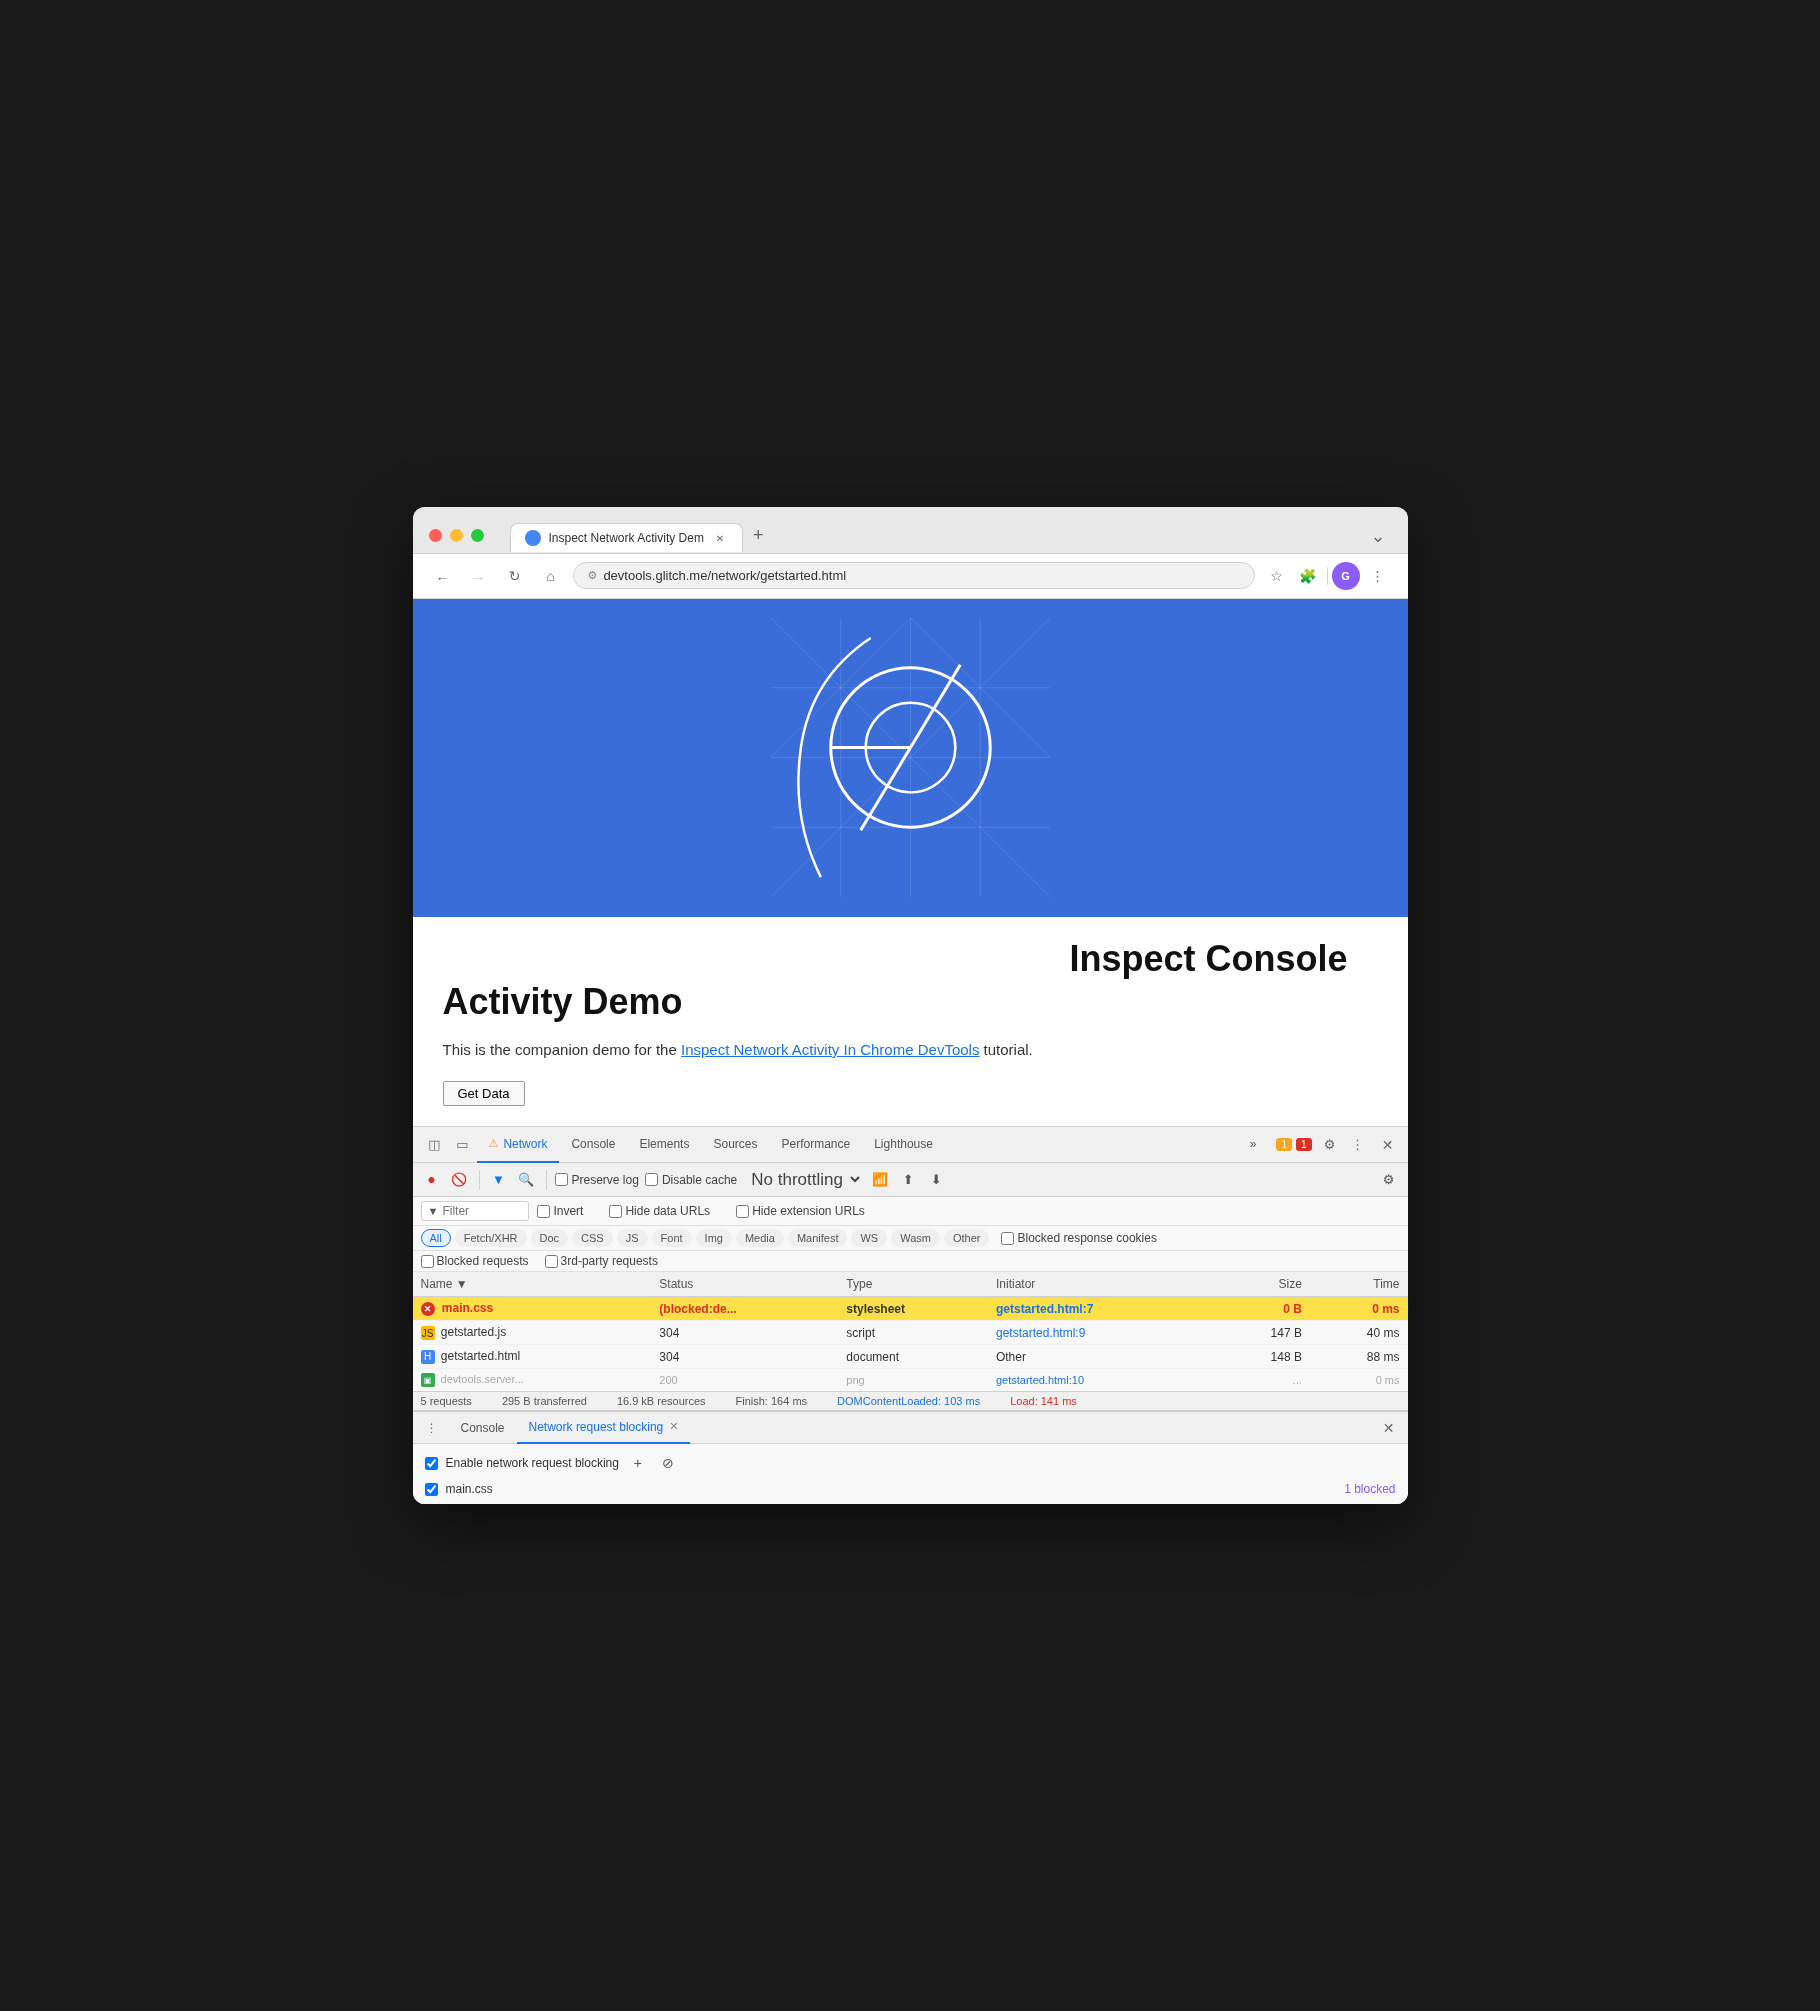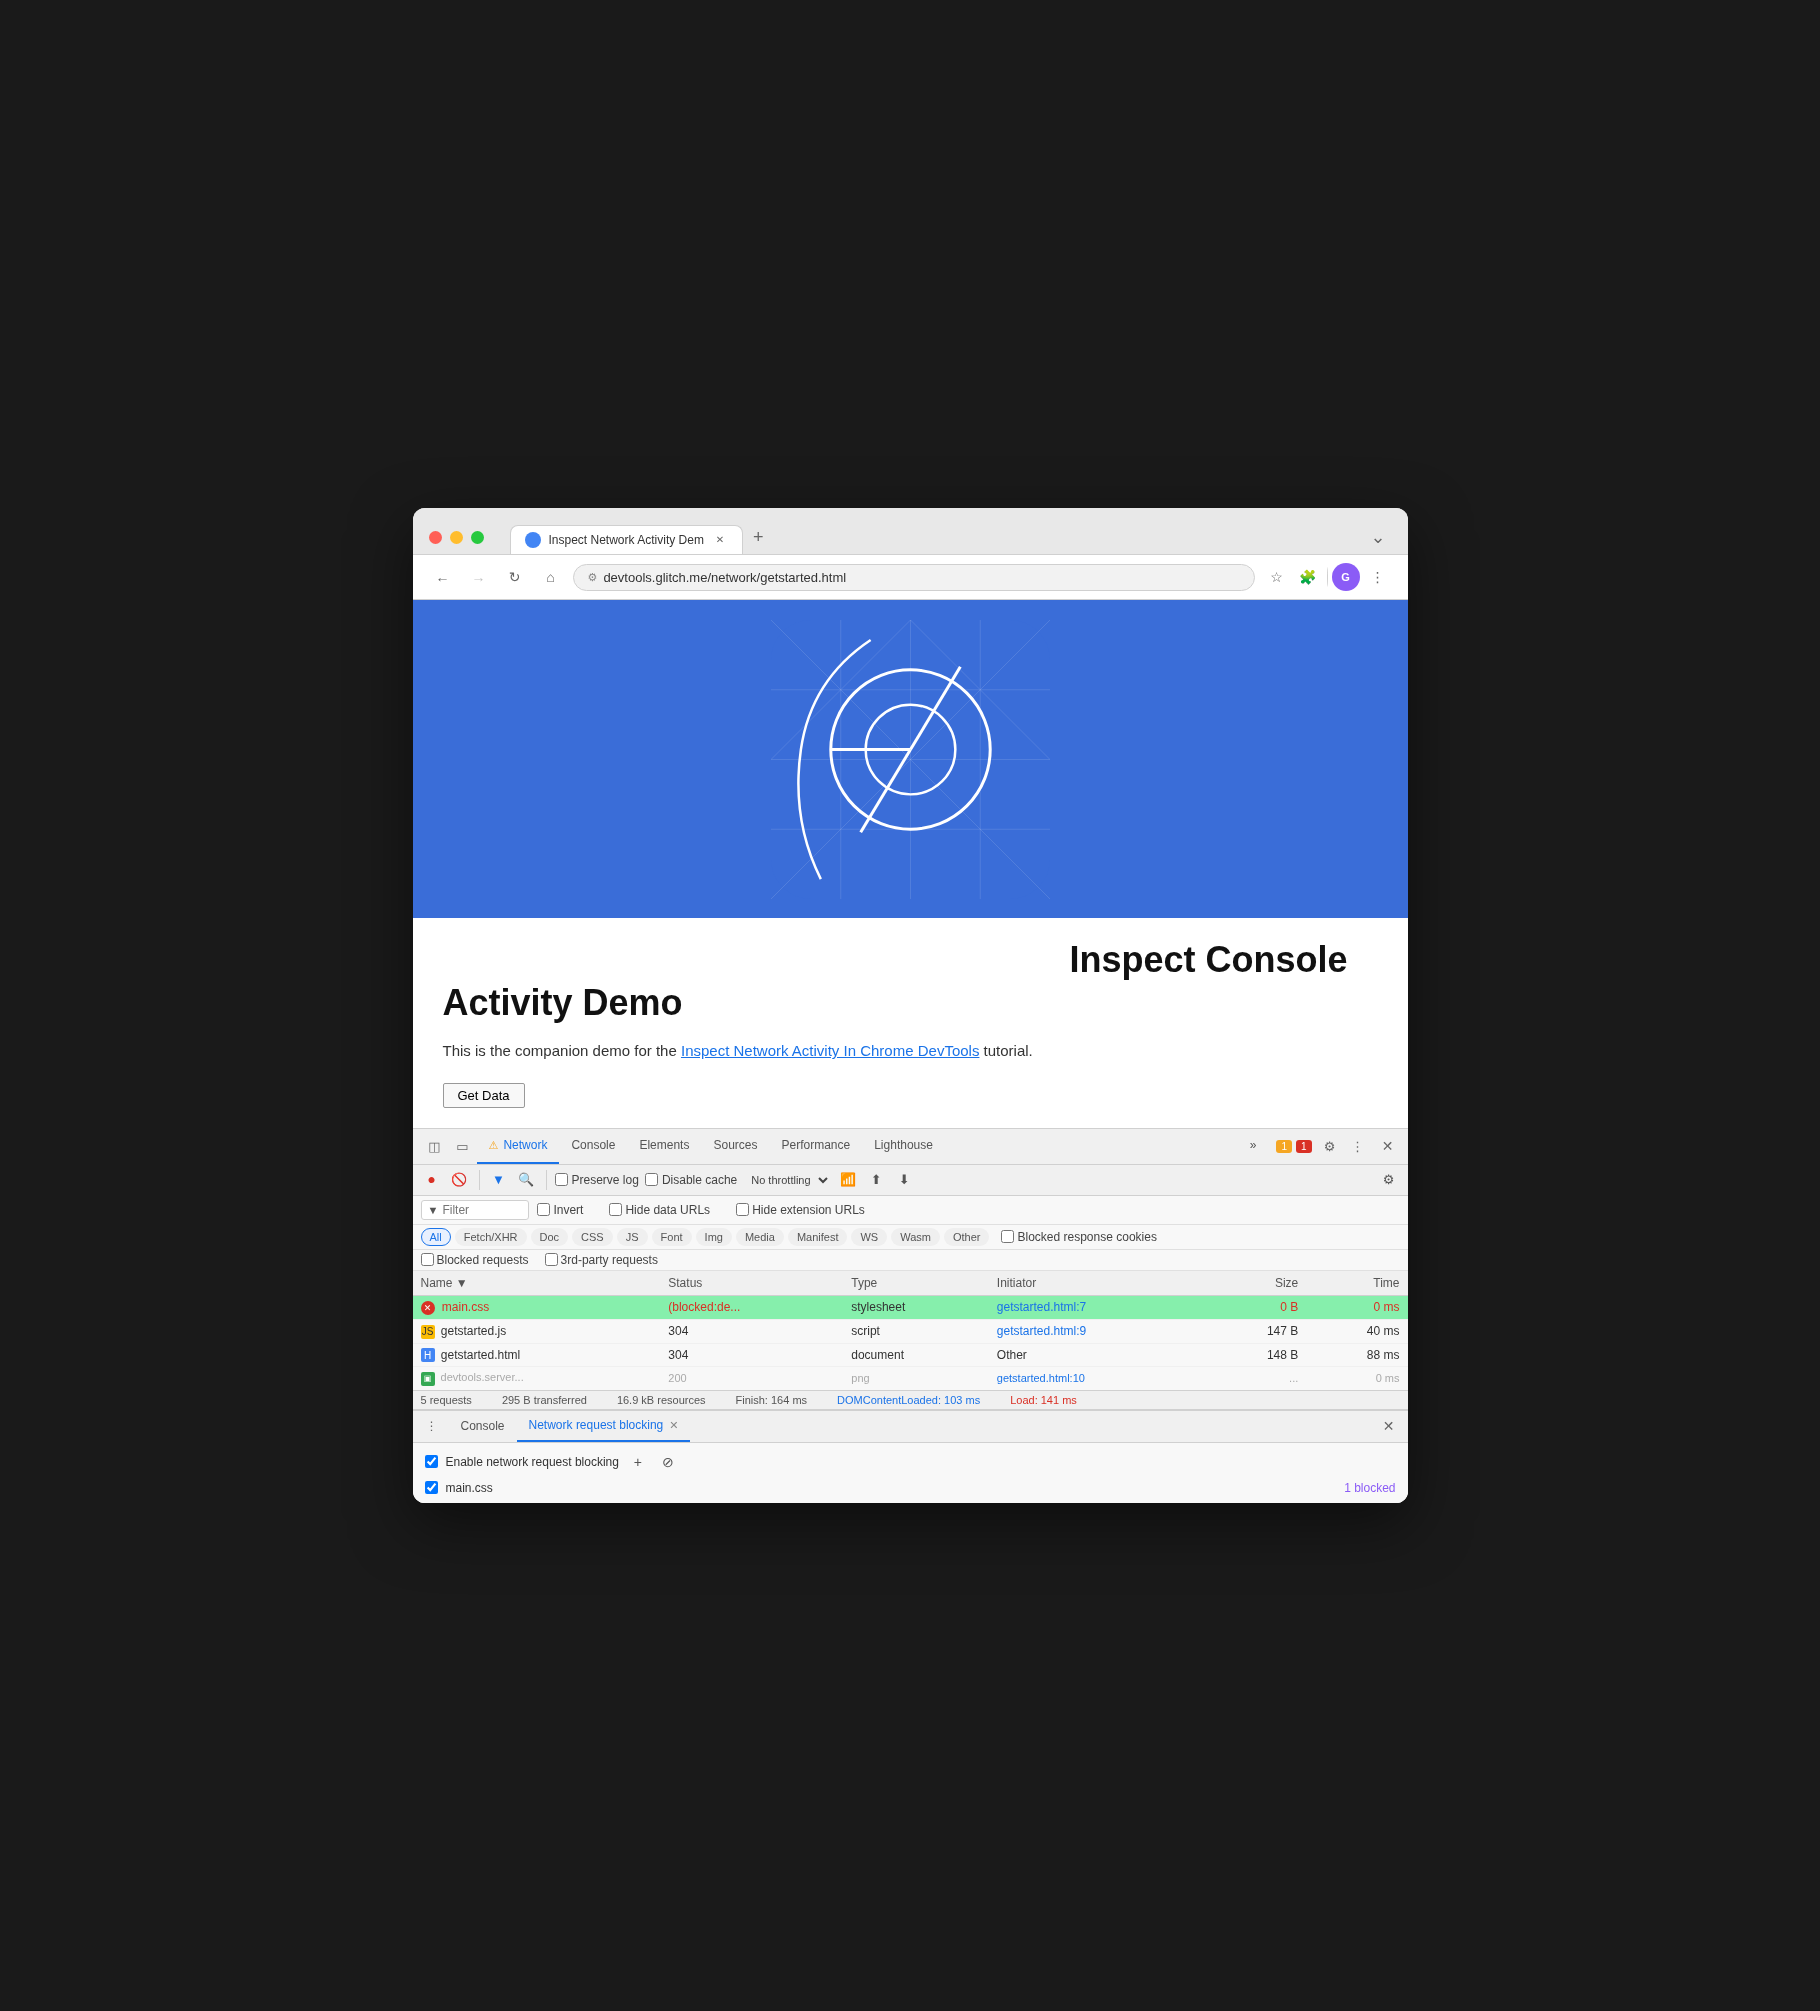--- a/index.html
+++ b/index.html
@@ -210,21 +210,21 @@
     }
     .nt-btn.record { color: #d93025; }
     .nt-separator { width: 1px; height: 20px; background: #d0d0d0; margin: 0 2px; }
     .nt-checkbox {
       display: flex; align-items: center; gap: 4px;
       font-size: 12px; color: #444; cursor: pointer;
     }
     .nt-checkbox input { cursor: pointer; }
     .throttle-select {
       border: none; background: transparent;
-      font-size: 11px; color: #444; cursor: pointer;
+      font-size: 17px; color: #444; cursor: pointer;
       padding: 2px 4px;
     }
     .nt-gear { margin-left: auto; }
     
     .filter-bar {
       background: #f8f8f8;
       display: flex;
       align-items: center;
       padding: 4px 8px;
       gap: 8px;
@@ -298,21 +298,21 @@
     .network-table td:last-child { text-align: right; }
     .network-table td {
       padding: 4px 8px;
       border-bottom: 1px solid #f0f0f0;
       white-space: nowrap;
       overflow: hidden;
       text-overflow: ellipsis;
       max-width: 199px;
       color: #333;
     }
-    .row-error { background: #86efac; }
+    .row-error { background: #fde047; font-weight: bold; }
     .row-error .name-cell { color: #d93025; }
     .row-error .status-cell { color: #d93025; }
     .row-error .time-cell { color: #d93025; }
     .row-error .size-cell { color: #d93025; }
     .row-blocked-icon {
       width: 14px; height: 14px;
       background: #d93025;
       border-radius: 50%;
       display: inline-flex; align-items: center; justify-content: center;
       color: white; font-size: 9px; margin-right: 4px; vertical-align: middle;

